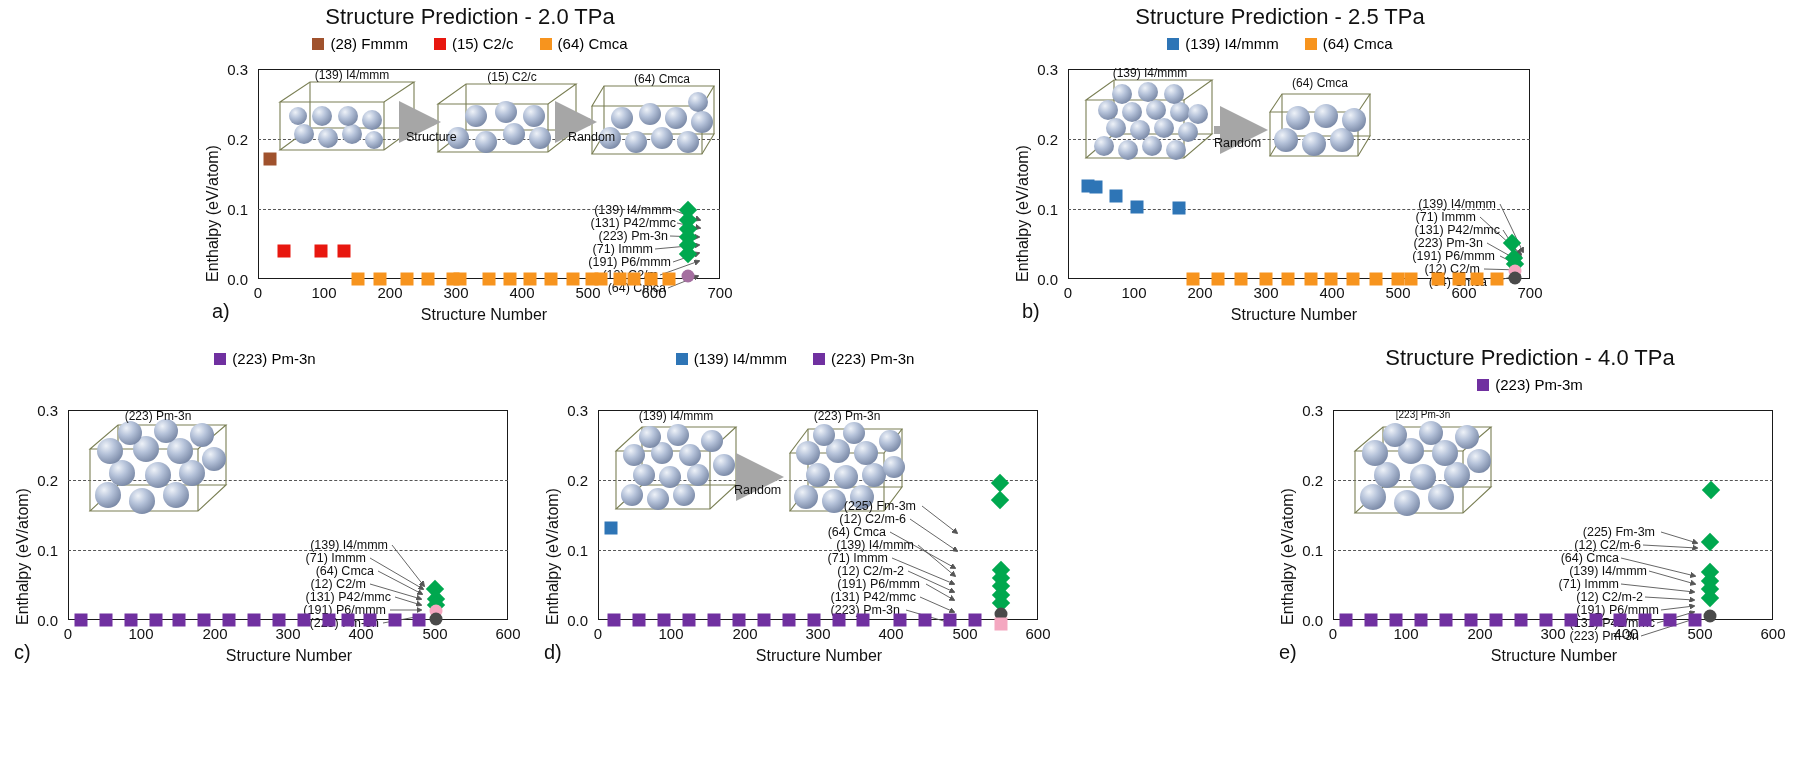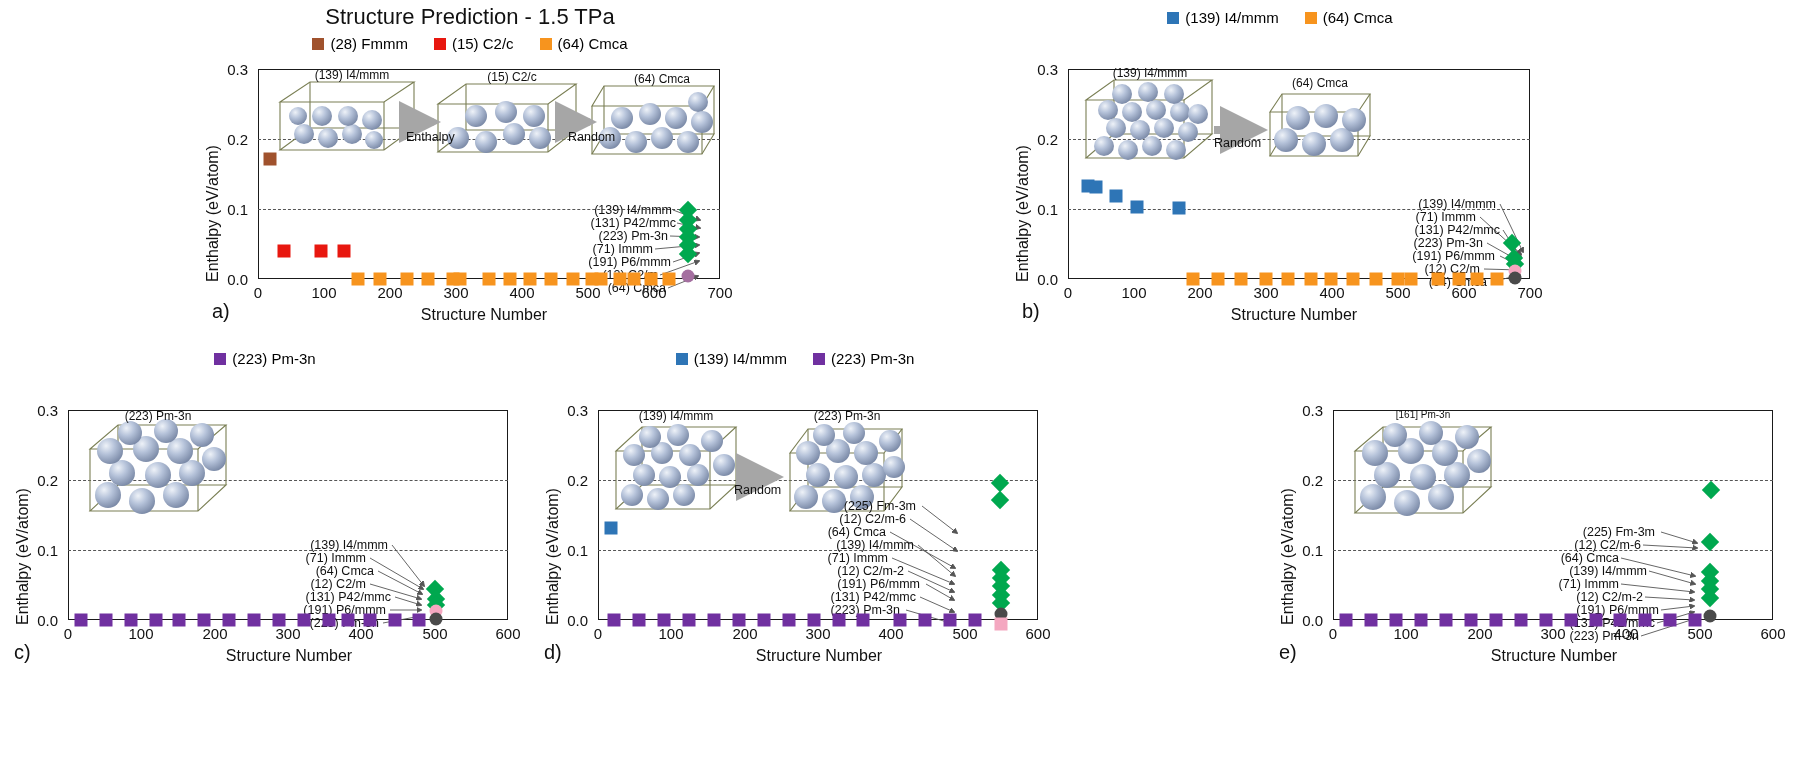--- a/index.html
+++ b/index.html
@@ -25,21 +25,21 @@
   .ann.r{text-align:right;}
   svg.leaders{position:absolute;left:0;top:0;overflow:visible;pointer-events:none;}
   .inset{position:absolute;}
   .inset .ititle{position:absolute;font-size:12px;white-space:nowrap;color:#111;text-align:center;}
   .arrowlbl{position:absolute;font-size:12.5px;color:#111;white-space:nowrap;}
 </style>
 </head>
 <body>
 
 <div class="panel" style="left:190px;top:4px;width:560px;">
-  <div class="ptitle">Structure Prediction - 1.5 TPa</div>
+  <div class="ptitle">Structure Prediction - 2.0 TPa</div>
   <div class="legend">
     <span class="li">
         <i class="swatch" style="background:#a0522d"></i>
         <span>(28) Fmmm</span>
       </span>
     <span class="li">
         <i class="swatch" style="background:#e8170f"></i>
         <span>(15) C2/c</span>
       </span>
     <span class="li">
@@ -115,21 +115,21 @@
         <circle cx="414" cy="46" r="11" fill="url(#ball)"></circle>
           <circle cx="440" cy="50" r="11" fill="url(#ball)"></circle>
         <circle cx="436" cy="30" r="10" fill="url(#ball)"></circle>
       </g>
       <line x1="152" y1="50" x2="172" y2="50" stroke="#a6a6a6" stroke-width="7" marker-end="url(#ah)"></line>
       <line x1="314" y1="50" x2="328" y2="50" stroke="#a6a6a6" stroke-width="7" marker-end="url(#ah)"></line>
     </svg>
     <div class="ititle" style="left:30px;top:-4px;width:120px;">(139) I4/mmm</div>
     <div class="ititle" style="left:190px;top:-2px;width:120px;">(15) C2/c</div>
     <div class="ititle" style="left:340px;top:0px;width:120px;">(64) Cmca</div>
-    <div class="arrowlbl" style="left:144px;top:58px;">Enthalpy</div>
+    <div class="arrowlbl" style="left:144px;top:58px;">Structure</div>
     <div class="arrowlbl" style="left:306px;top:58px;">Random</div>
   </div>
 
   <svg class="leaders" width="560" height="275">
     <g stroke="#555" stroke-width="0.9" fill="none" marker-end="url(#ah2)">
       <defs>
           <marker id="ah2" markerWidth="6" markerHeight="6" refX="5" refY="3" orient="auto">
             <path d="M0,0 L6,3 L0,6 z" fill="#555"></path>
           </marker>
         </defs>
@@ -187,20 +187,21 @@
   <div class="xtick" style="left:266px;top:222px;">300</div>
   <div class="xtick" style="left:332px;top:222px;">400</div>
   <div class="xtick" style="left:398px;top:222px;">500</div>
   <div class="xtick" style="left:464px;top:222px;">600</div>
   <div class="xtick" style="left:530px;top:222px;">700</div>
   <div class="xlabel" style="left:44px;top:244px;width:500px;">Structure Number</div>
   <div class="plab" style="left:22px;top:238px;">a)</div>
 </div>
 
 <div class="panel" style="left:1000px;top:4px;width:560px;">
+  <div class="ptitle">Structure Prediction - 2.5 TPa</div>
   <div class="legend">
     <span class="li">
         <i class="swatch" style="background:#2e75b6"></i>
         <span>(139) I4/mmm</span>
       </span>
     <span class="li">
         <i class="swatch" style="background:#f7941e"></i>
         <span>(64) Cmca</span>
       </span>
   </div>
@@ -546,20 +547,27 @@
   <div class="xtick" style="left:215px;top:222px;">200</div>
   <div class="xtick" style="left:288px;top:222px;">300</div>
   <div class="xtick" style="left:361px;top:222px;">400</div>
   <div class="xtick" style="left:435px;top:222px;">500</div>
   <div class="xtick" style="left:508px;top:222px;">600</div>
   <div class="xlabel" style="left:44px;top:244px;width:490px;">Structure Number</div>
   <div class="plab" style="left:14px;top:238px;">d)</div>
 </div>
 
 <div class="panel" style="left:1265px;top:345px;width:530px;">
+  <div class="ptitle">Structure Prediction - 4.0 TPa</div>
+  <div class="legend">
+    <span class="li">
+        <i class="swatch" style="background:#7030a0"></i>
+        <span>(223) Pm-3m</span>
+      </span>
+  </div>
 </div>
 <div class="plotwrap" style="position:absolute;left:1265px;top:403px;width:530px;height:275px;">
   <div class="ylabel" style="left:14px;top:222px;">Enthalpy (eV/atom)</div>
   <div class="ytick" style="left:22px;top:7px;width:36px;">0.3</div>
   <div class="ytick" style="left:22px;top:77px;width:36px;">0.2</div>
   <div class="ytick" style="left:22px;top:147px;width:36px;">0.1</div>
   <div class="ytick" style="left:22px;top:217px;width:36px;">0.0</div>
 
   <div class="frame" style="left:68px;top:7px;width:440px;height:210px;"></div>
   <div class="gridline" style="left:68px;top:77px;width:440px;"></div>
@@ -581,21 +589,21 @@
         <circle cx="116" cy="60" r="13" fill="url(#ball)"></circle>
         <circle cx="34" cy="38" r="13" fill="url(#ball)"></circle>
           <circle cx="70" cy="36" r="13" fill="url(#ball)"></circle>
         <circle cx="104" cy="38" r="13" fill="url(#ball)"></circle>
         <circle cx="54" cy="20" r="12" fill="url(#ball)"></circle>
           <circle cx="90" cy="18" r="12" fill="url(#ball)"></circle>
         <circle cx="126" cy="22" r="12" fill="url(#ball)"></circle>
           <circle cx="138" cy="46" r="12" fill="url(#ball)"></circle>
       </g>
     </svg>
-    <div class="ititle" style="left:26px;top:-6px;width:112px;font-size:10px;">[161] Pm-3n</div>
+    <div class="ititle" style="left:26px;top:-6px;width:112px;font-size:10px;">[223] Pm-3n</div>
   </div>
 
   <svg class="leaders" width="530" height="275">
     <g stroke="#555" stroke-width="0.9" fill="none" marker-end="url(#ah2)">
       <line x1="396" y1="129" x2="432" y2="140"></line>
       <line x1="378" y1="142" x2="432" y2="145"></line>
       <line x1="356" y1="155" x2="430" y2="173"></line>
       <line x1="384" y1="168" x2="430" y2="181"></line>
       <line x1="356" y1="181" x2="429" y2="189"></line>
       <line x1="380" y1="194" x2="429" y2="197"></line>

